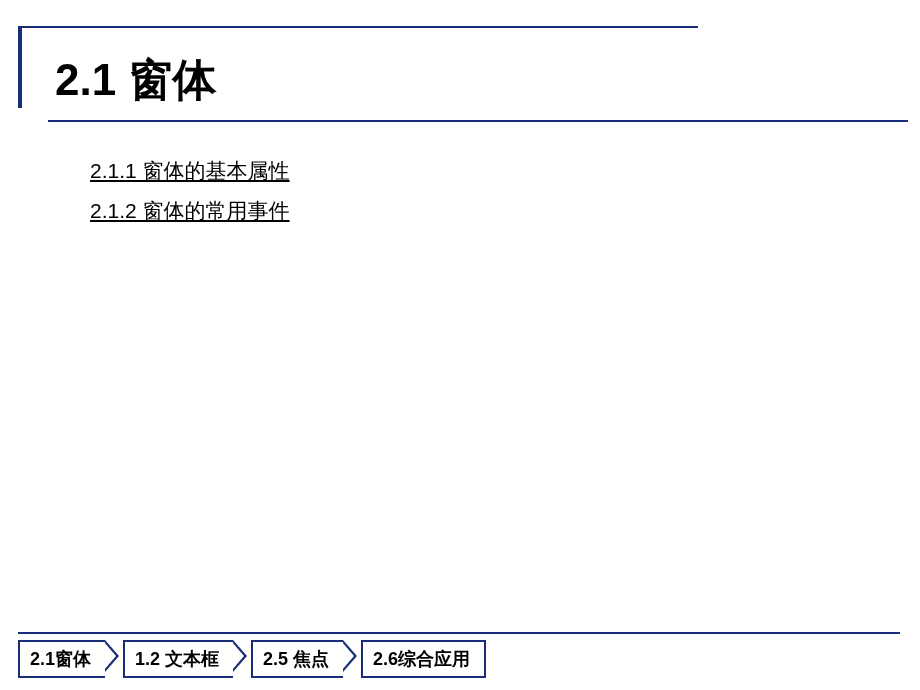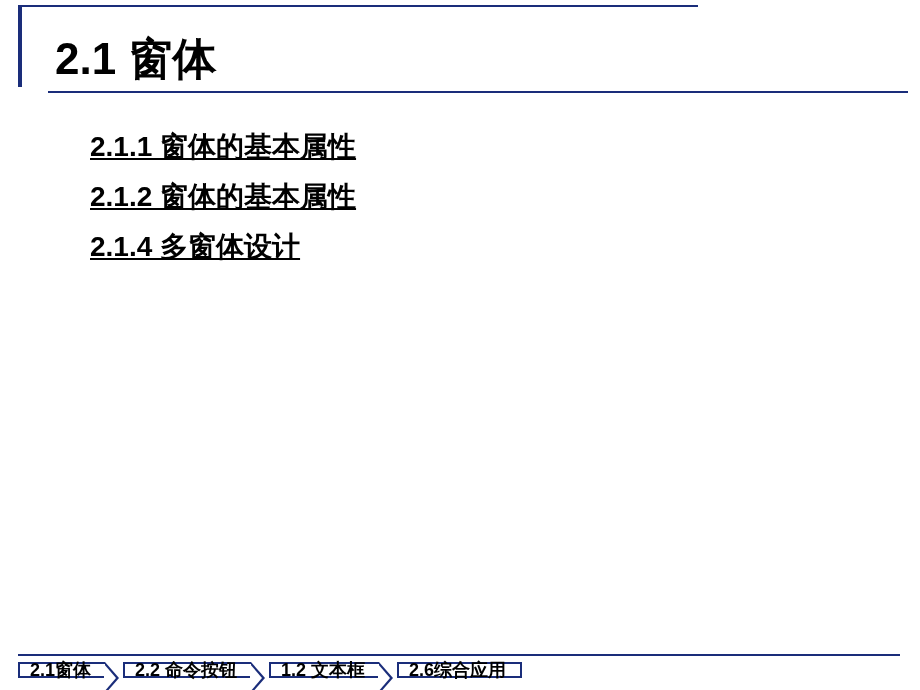--- a/index.html
+++ b/index.html
@@ -12,21 +12,22 @@
       width: 920px;
       height: 690px;
       background: #ffffff;
       font-family: "SimSun", "Microsoft YaHei", serif;
       position: relative;
       overflow: hidden;
     }
     
     .title-container {
       position: relative;
-      padding: 30px 0 0 0;
+      padding: 30px 0 8px 0;
+      margin-top: 21px;
     }
     
     .title-left-bar {
       position: absolute;
       left: 18px;
       top: 5px;
       width: 4px;
       height: 82px;
       background: #1a2d7a;
     }
@@ -57,22 +58,22 @@
       height: 2px;
       background: #1a2d7a;
     }
     
     .content {
       padding: 35px 0 0 90px;
     }
     
     .topic-link {
       display: block;
-      font-size: 28px;
-      font-weight: bold;
+      font-size: 21px;
+      font-weight: normal;
       color: #000000;
       text-decoration: underline;
       margin-bottom: 12px;
       font-family: "SimHei", "Microsoft YaHei", sans-serif;
       cursor: pointer;
     }
     
     .bottom-nav {
       position: absolute;
       bottom: 12px;
@@ -87,21 +88,21 @@
       width: 882px;
     }
     
     .nav-tabs {
       display: flex;
       padding-top: 6px;
     }
     
     .nav-tab {
       position: relative;
-      height: 16px;
+      height: 38px;
       display: flex;
       align-items: center;
       padding: 0 14px 0 10px;
       font-size: 18px;
       font-weight: bold;
       color: #000000;
       background: #ffffff;
       border-top: 2px solid #1a2d7a;
       border-bottom: 2px solid #1a2d7a;
       border-left: 2px solid #1a2d7a;
@@ -151,25 +152,24 @@
 
 <div class="title-container">
   <div class="title-left-bar"></div>
   <div class="title-top-bar"></div>
   <h1 class="main-title">2.1 窗体</h1>
   <div class="title-underline"></div>
 </div>
 
 <div class="content">
   <a class="topic-link">2.1.1 窗体的基本属性</a>
-  <a class="topic-link">2.1.2 窗体的基本属性</a>
-  <a class="topic-link">2.1.4 多窗体设计</a>
+  <a class="topic-link">2.1.2 窗体的常用事件</a>
 </div>
 
 <div class="bottom-nav">
   <div class="nav-line-top"></div>
   <div class="nav-tabs">
     <div class="nav-tab">2.1窗体</div>
-    <div class="nav-tab">2.2 命令按钮</div>
     <div class="nav-tab">1.2 文本框</div>
+    <div class="nav-tab">2.5 焦点</div>
     <div class="nav-tab">2.6综合应用</div>
   </div>
 </div>
 
 </body></html>

